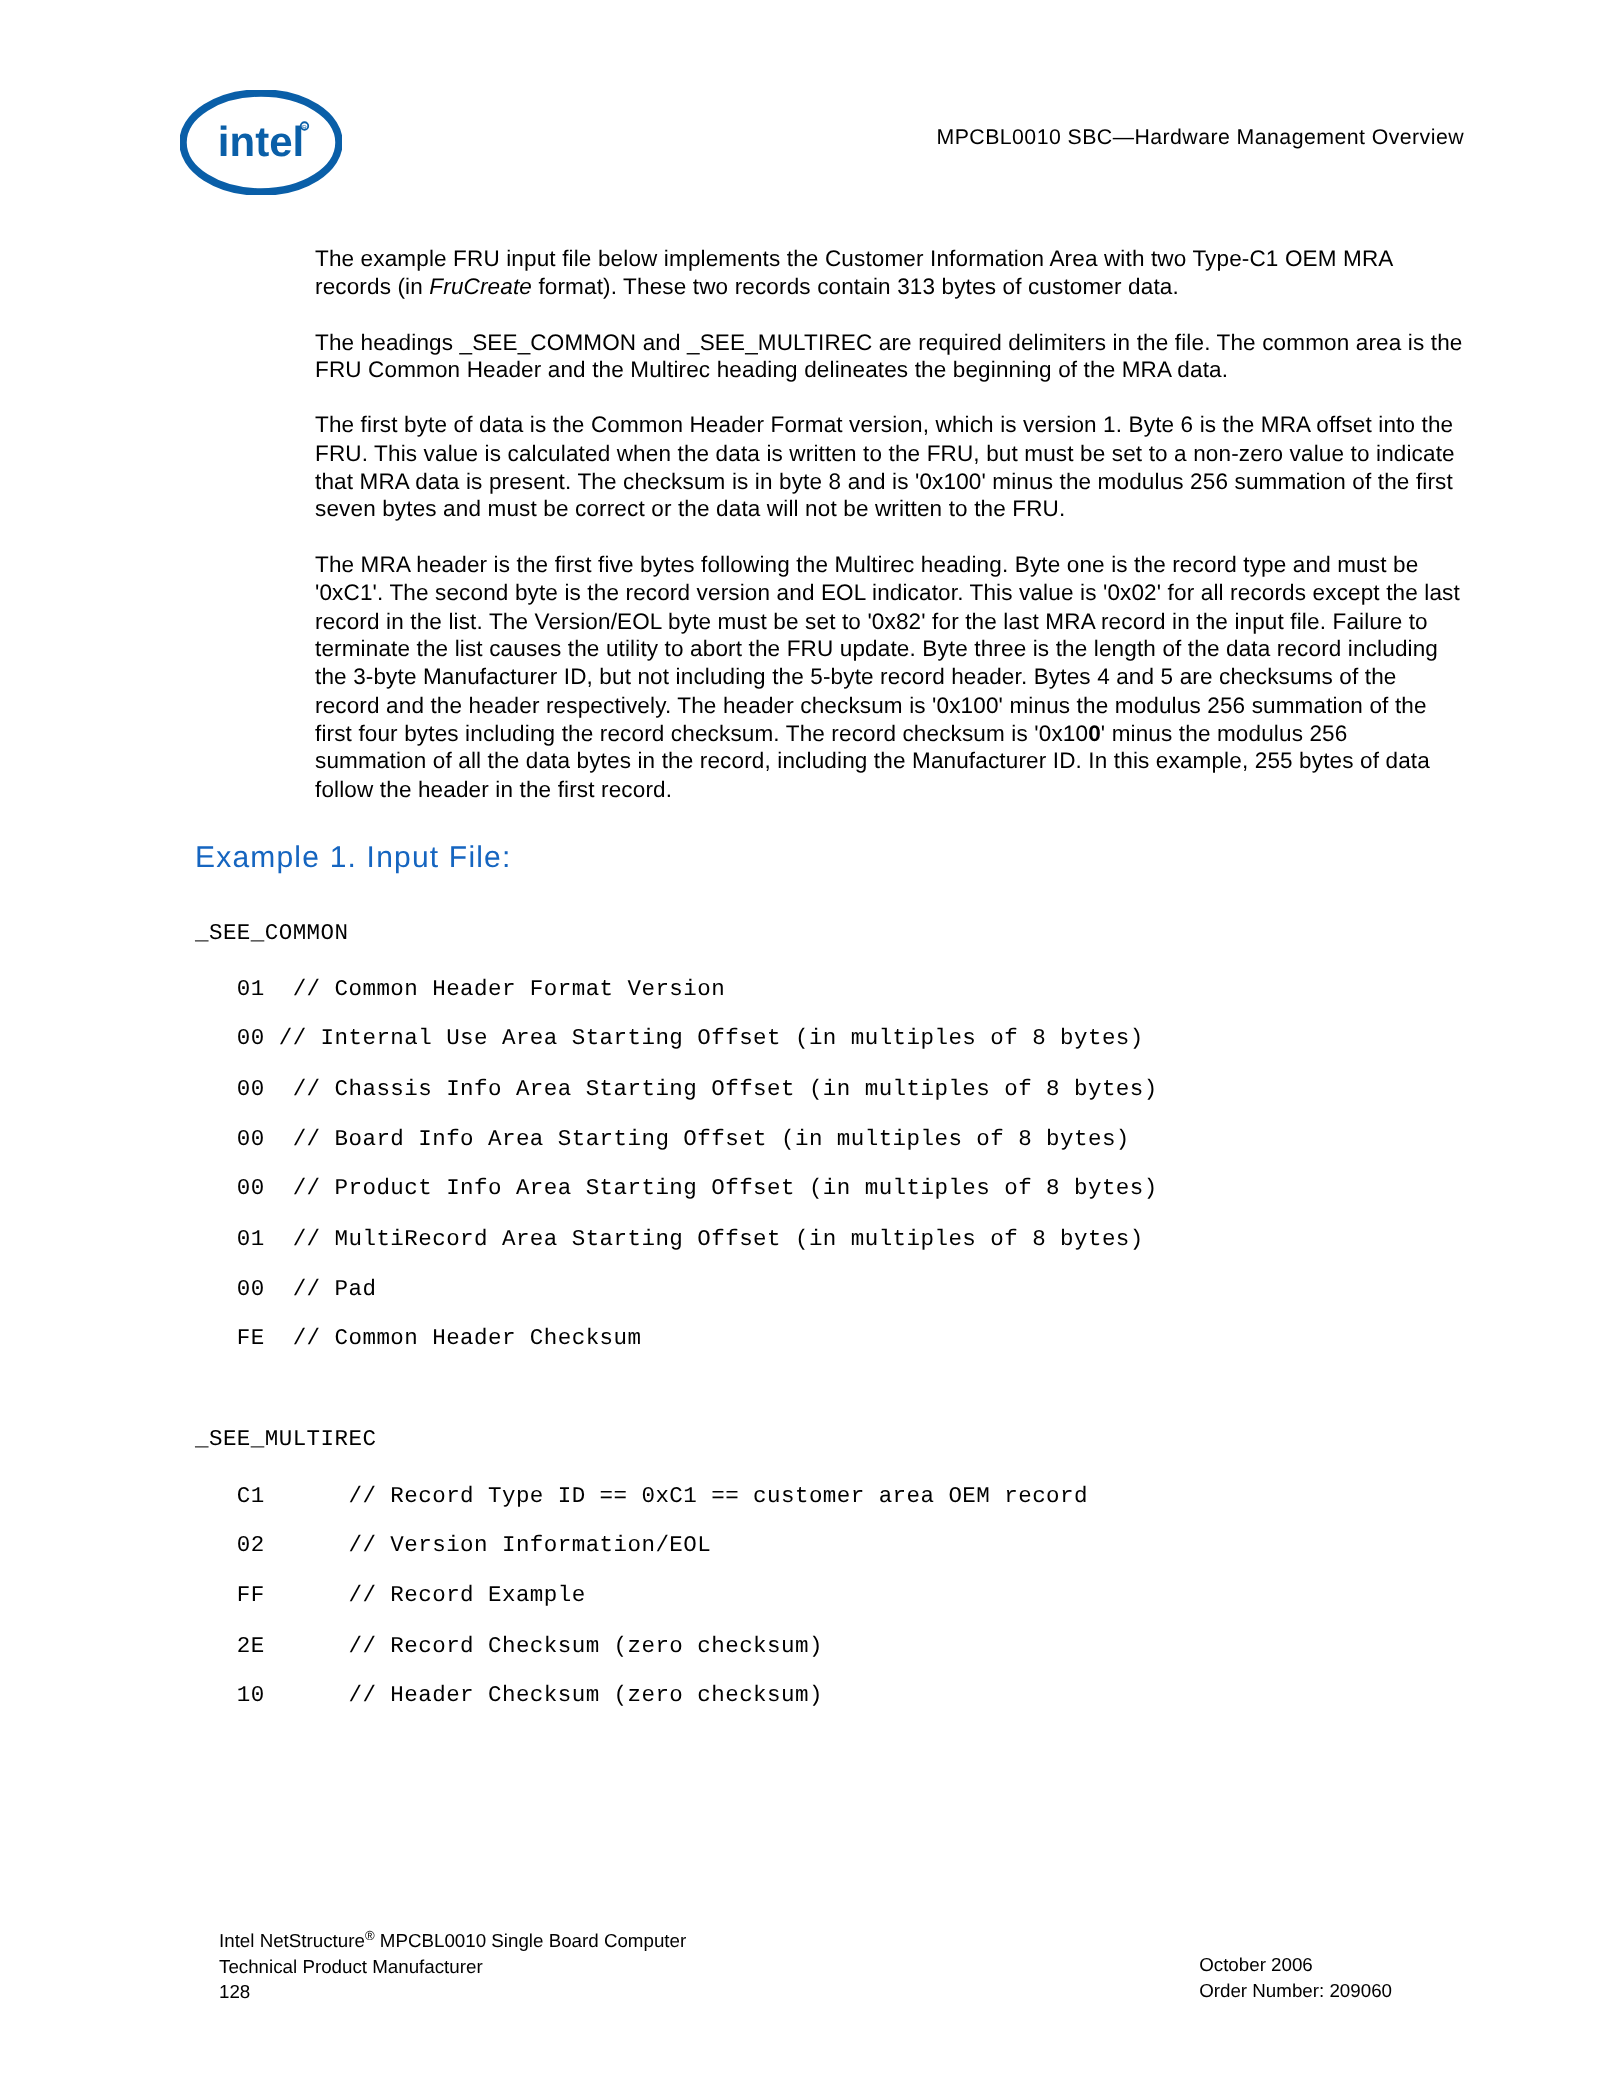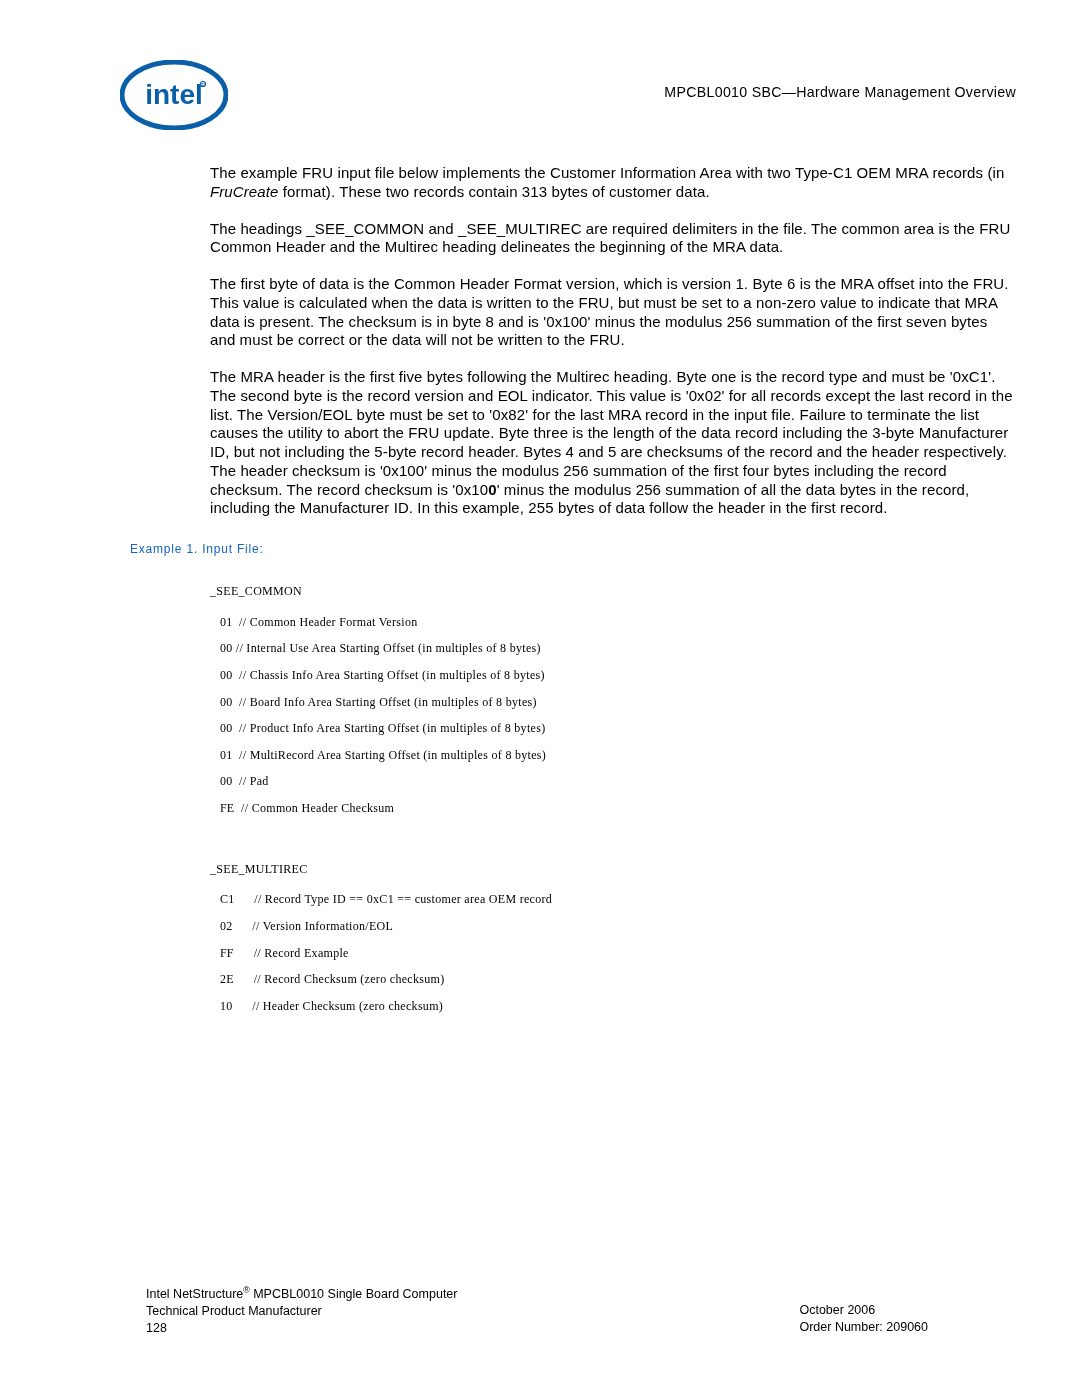--- a/index.html
+++ b/index.html
@@ -9,21 +9,21 @@
     background: #ffffff;
     font-family: Verdana, Geneva, sans-serif;
     color: #000;
     position: relative;
     overflow: hidden;
   }
   .page {
     position: relative;
     width: 100%;
     height: 100%;
-    padding: 66px 64px 0 130px;
+    padding: 66px 104px 0 130px;
   }
   .logo {
     position: absolute;
     top: 60px;
     left: 120px;
     width: 108px;
     height: 70px;
   }
   .header-line {
     text-align: right;
@@ -35,28 +35,27 @@
   }
   .body-text {
     margin-left: 80px;
     font-size: 15px;
     line-height: 1.25;
     letter-spacing: 0.1px;
   }
   .body-text p { margin-bottom: 18px; }
   .example-heading {
     color: #1565c0;
-    font-size: 12px;
+    font-size: 20px;
     letter-spacing: 0.8px;
     margin: 24px 0 22px 0;
   }
   .code-block {
-    margin-left: 80px;
-    font-family: Liberation Serif, serif;
-    font-size: 12px;
+    font-family: Liberation Mono, monospace;
+    font-size: 15px;
     line-height: 2.22;
     white-space: pre;
     letter-spacing: 0.3px;
   }
   .code-block .section-label {
     display: block;
     margin-bottom: 4px;
   }
   .code-block .gap { display:block; height:34px; }
   .footer {

